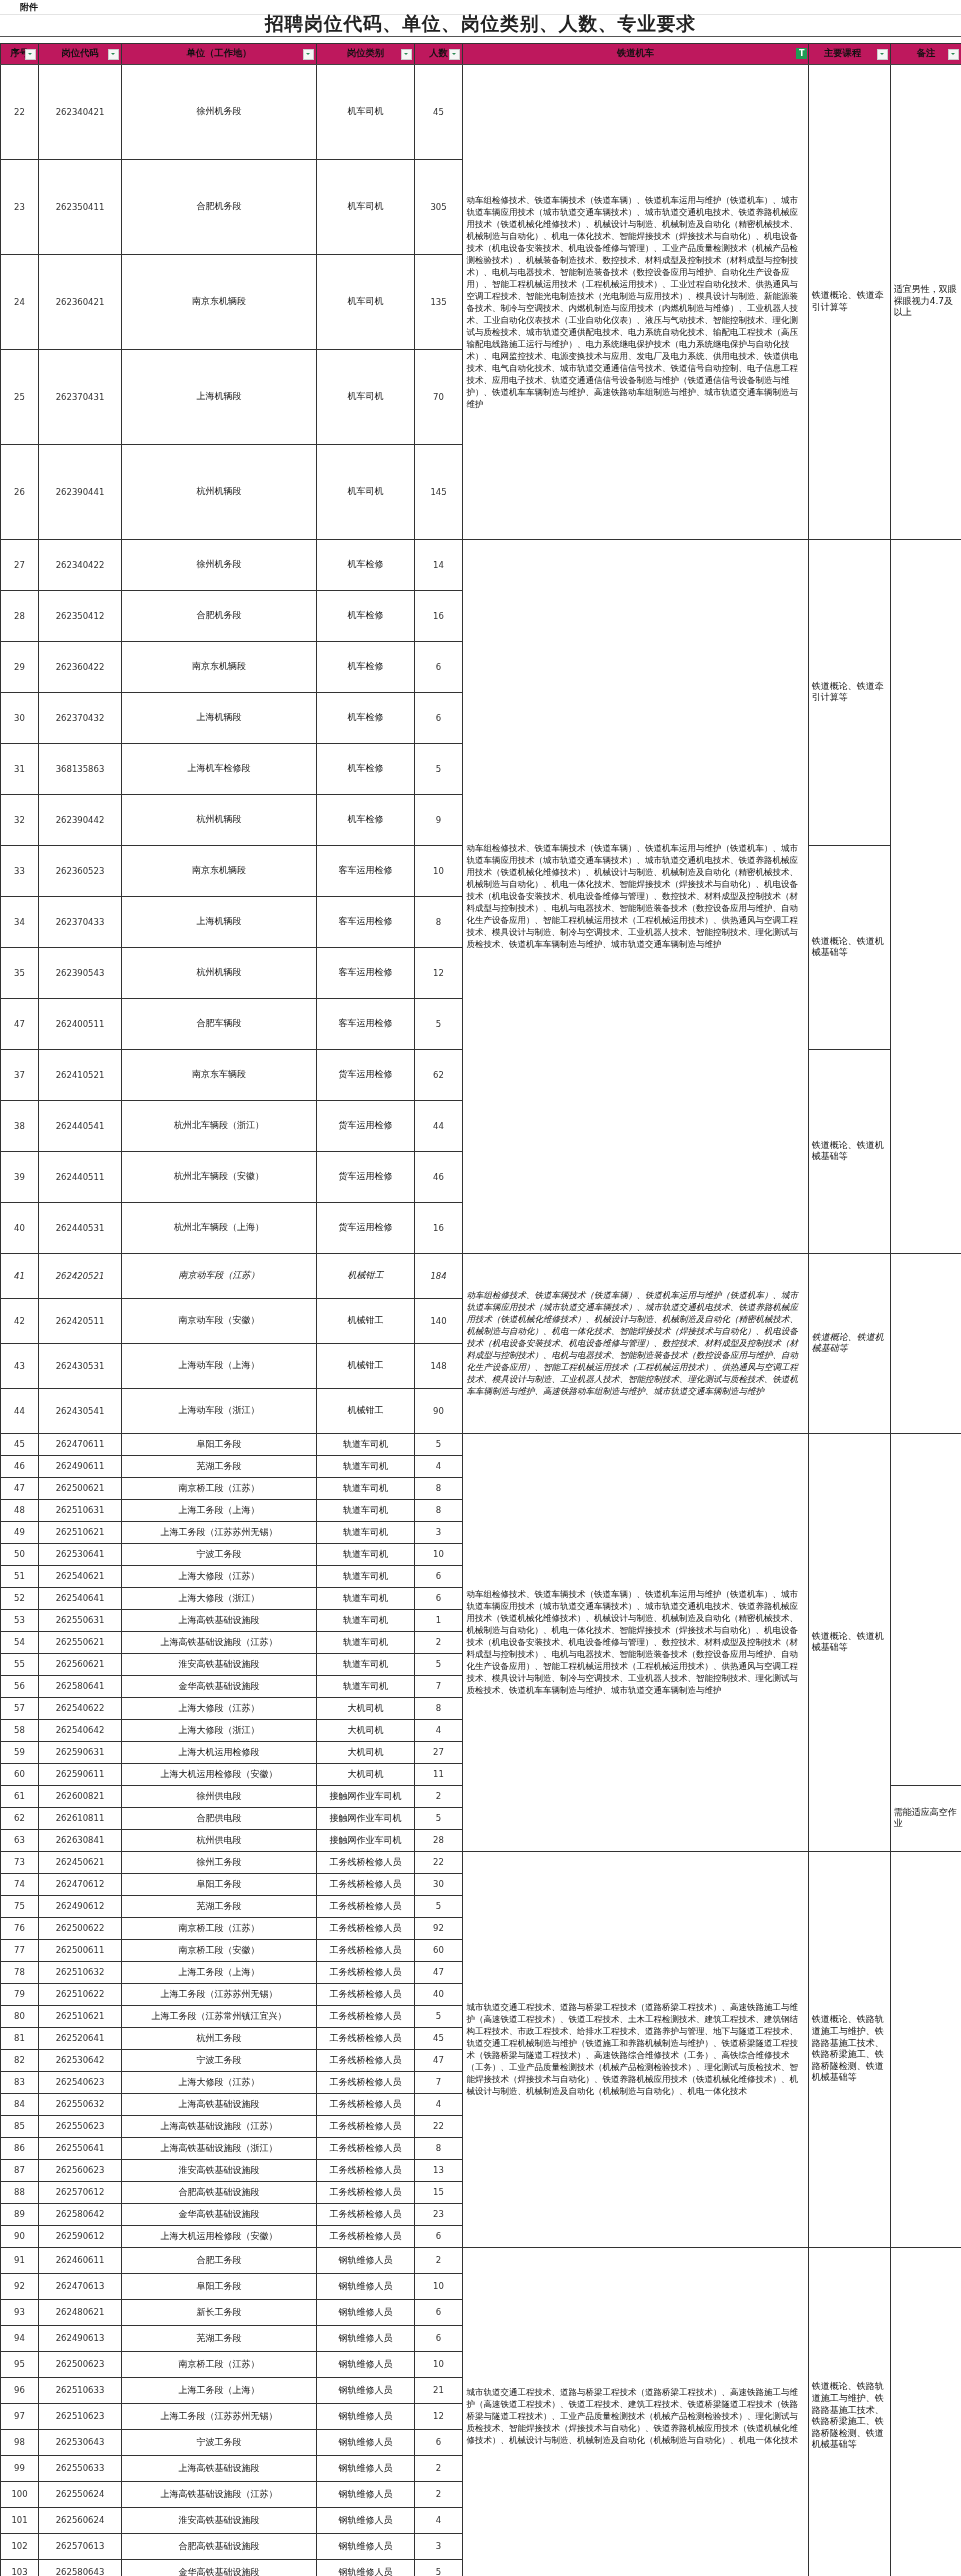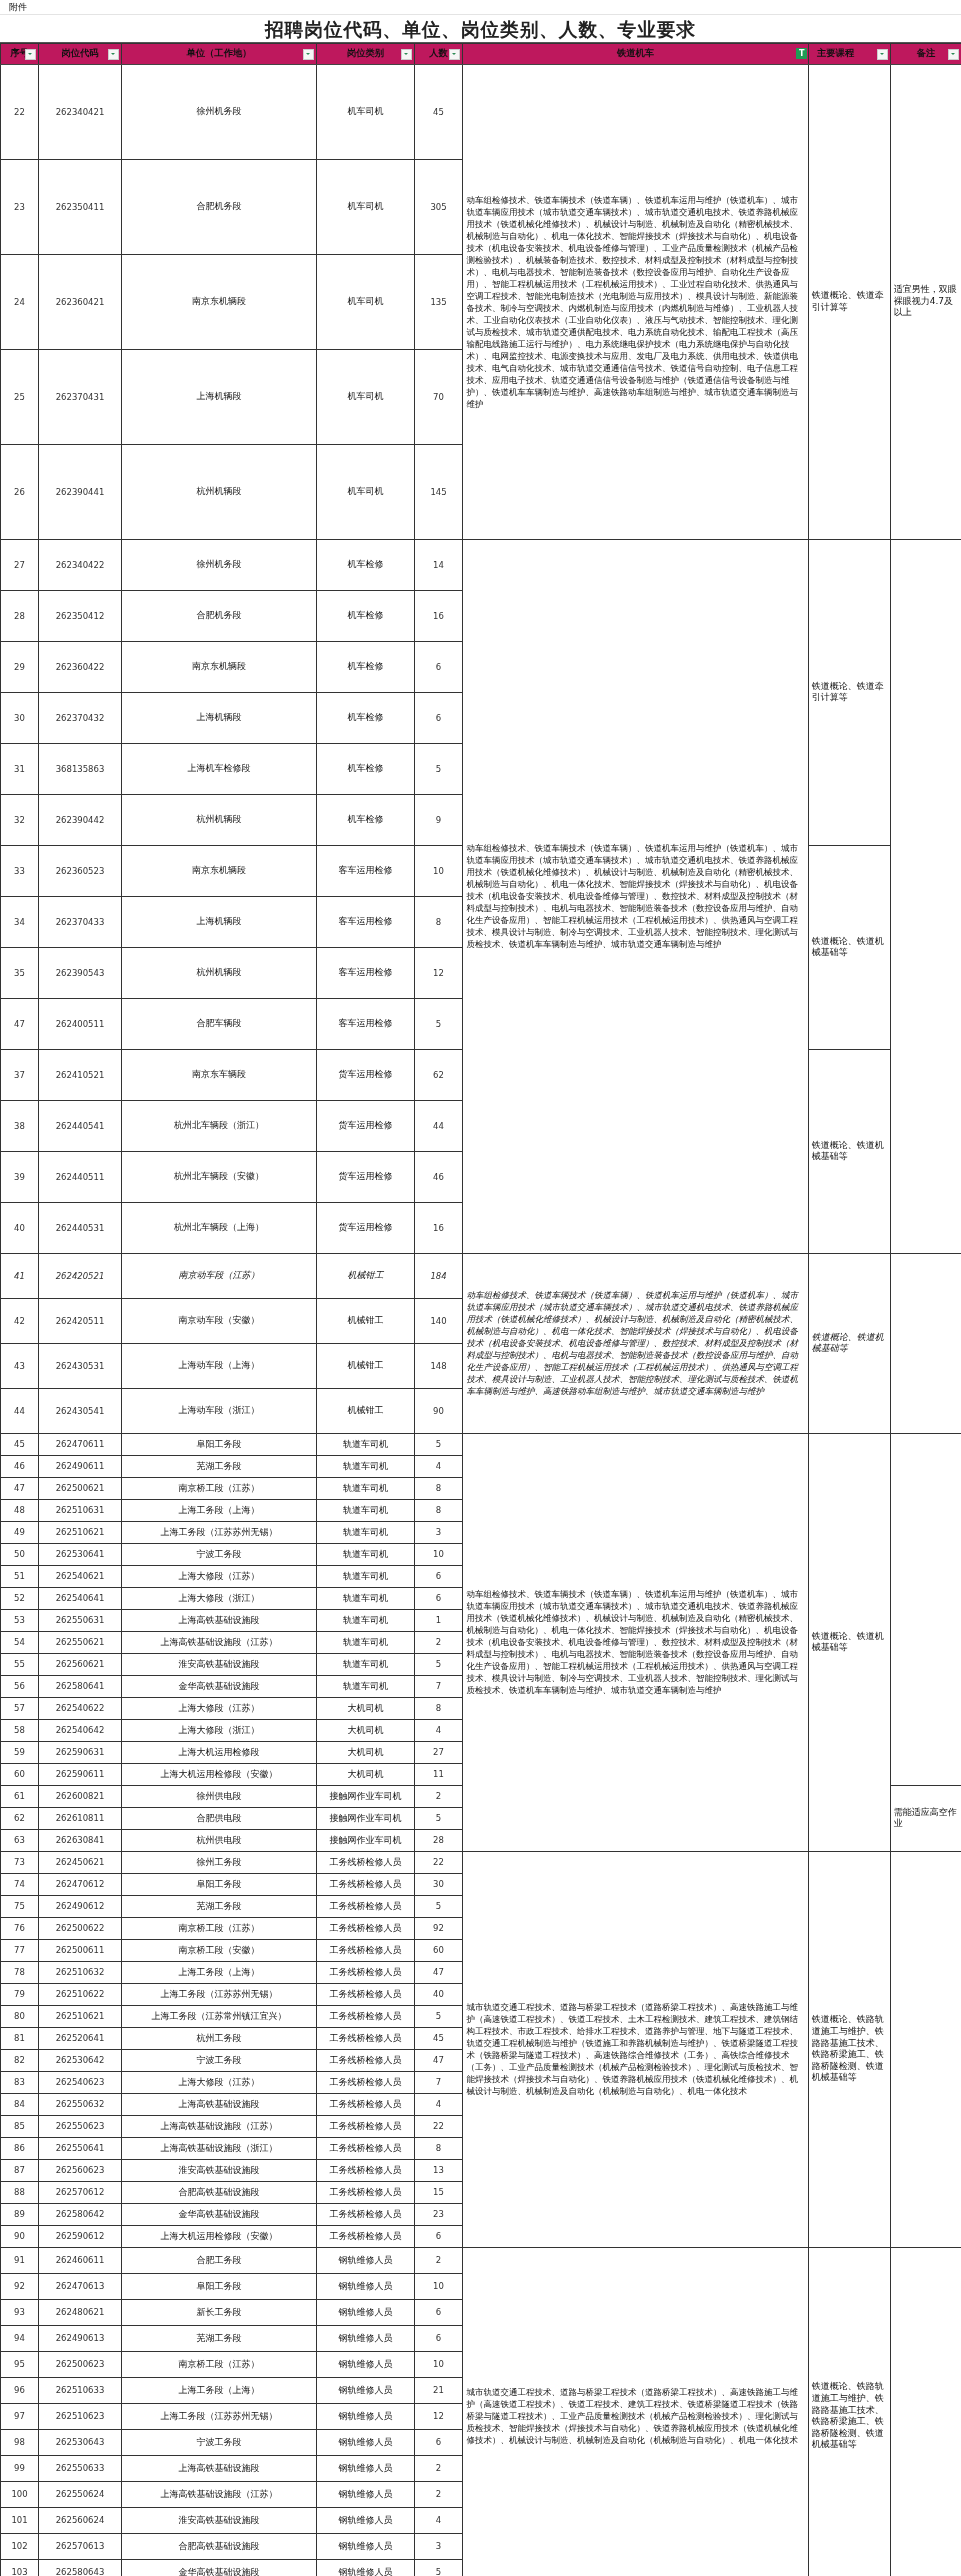--- a/index.html
+++ b/index.html
@@ -1,19 +1,19 @@
 <!DOCTYPE html>
 <html style="font-size:14.2px"><head>
 <meta charset="utf-8">
 <style>
   html,body{margin:0;padding:0;background:#fff;}
   body{width:961px;height:2576px;overflow:hidden;font-family:"DejaVu Sans","Liberation Sans",sans-serif;color:#111;position:relative;}
   .topline{position:absolute;left:0;top:0;width:961px;height:14.2px;border-bottom:0.9px solid #e4e4e4;font-size:9px;line-height:14.2px;}
-  .topline span{padding-left:9px;}
-  .titlerow{position:absolute;left:0;top:15px;width:961px;height:27px;border-bottom:1.8px solid #555;}
+  .topline span{padding-left:20px;font-weight:bold;}
+  .titlerow{position:absolute;left:0;top:9px;width:961px;height:27px;border-bottom:1.8px solid #555;}
   .title{position:absolute;left:0;width:961px;top:1.8px;text-align:center;font-family:"DejaVu Serif","Liberation Serif",serif;font-weight:bold;font-size:18.7px;letter-spacing:0.9px;color:#222;}
   table{position:absolute;left:0;top:43px;width:961px;border-collapse:collapse;table-layout:fixed;}
   th,td{border:0.9px solid #333;font-size:9px;text-align:center;vertical-align:middle;padding:0;overflow:hidden;}
   th{height:19.6px;font-weight:bold;font-size:9.3px;background:#be185d;position:relative;border-bottom:1.8px solid #444;}
   th .arrow{position:absolute;right:1.8px;top:4.5px;width:9px;height:9.8px;border:0.9px solid #ccc;background:#f6f6f6;}
   th .arrow:after{content:"";position:absolute;left:1.8px;top:3.6px;border-left:2.7px solid transparent;border-right:2.7px solid transparent;border-top:2.7px solid #2e8b57;}
   th .filter{position:absolute;right:0.9px;top:3.6px;width:10.7px;height:11.6px;background:#1f9d55;color:#fff;font-size:8px;line-height:11.6px;text-align:center;}
   td.txt{text-align:left;vertical-align:middle;font-size:8.5px;line-height:12px;padding:0 3.6px;}
   td.course,td.note{text-align:left;font-size:9px;line-height:11.6px;padding:0 2.7px;}
   td.note{vertical-align:middle;}
@@ -39,21 +39,21 @@
       <col style="width:71px">
   </colgroup>
   <thead>
     <tr>
       <th><span>序号</span><span class="arrow"></span></th>
       <th><span>岗位代码</span><span class="arrow"></span></th>
       <th><span>单位（工作地）</span><span class="arrow"></span></th>
       <th><span>岗位类别</span><span class="arrow"></span></th>
       <th><span>人数</span><span class="arrow"></span></th>
       <th><span>铁道机车</span><span class="filter">T</span></th>
-      <th style="text-align:left;padding-left:8px"><span>主要课程</span><span class="arrow"></span></th>
+      <th style="text-align:left;padding-left:15px"><span>主要课程</span><span class="arrow"></span></th>
       <th><span>备注</span><span class="arrow"></span></th>
     </tr>
   </thead>
   <tbody id="tbody">
       <tr style="height: 95px;">
         <td class="num">22</td>
         <td class="num">262340421</td>
         <td>徐州机务段</td>
         <td>机车司机</td>
         <td class="num">45</td>

